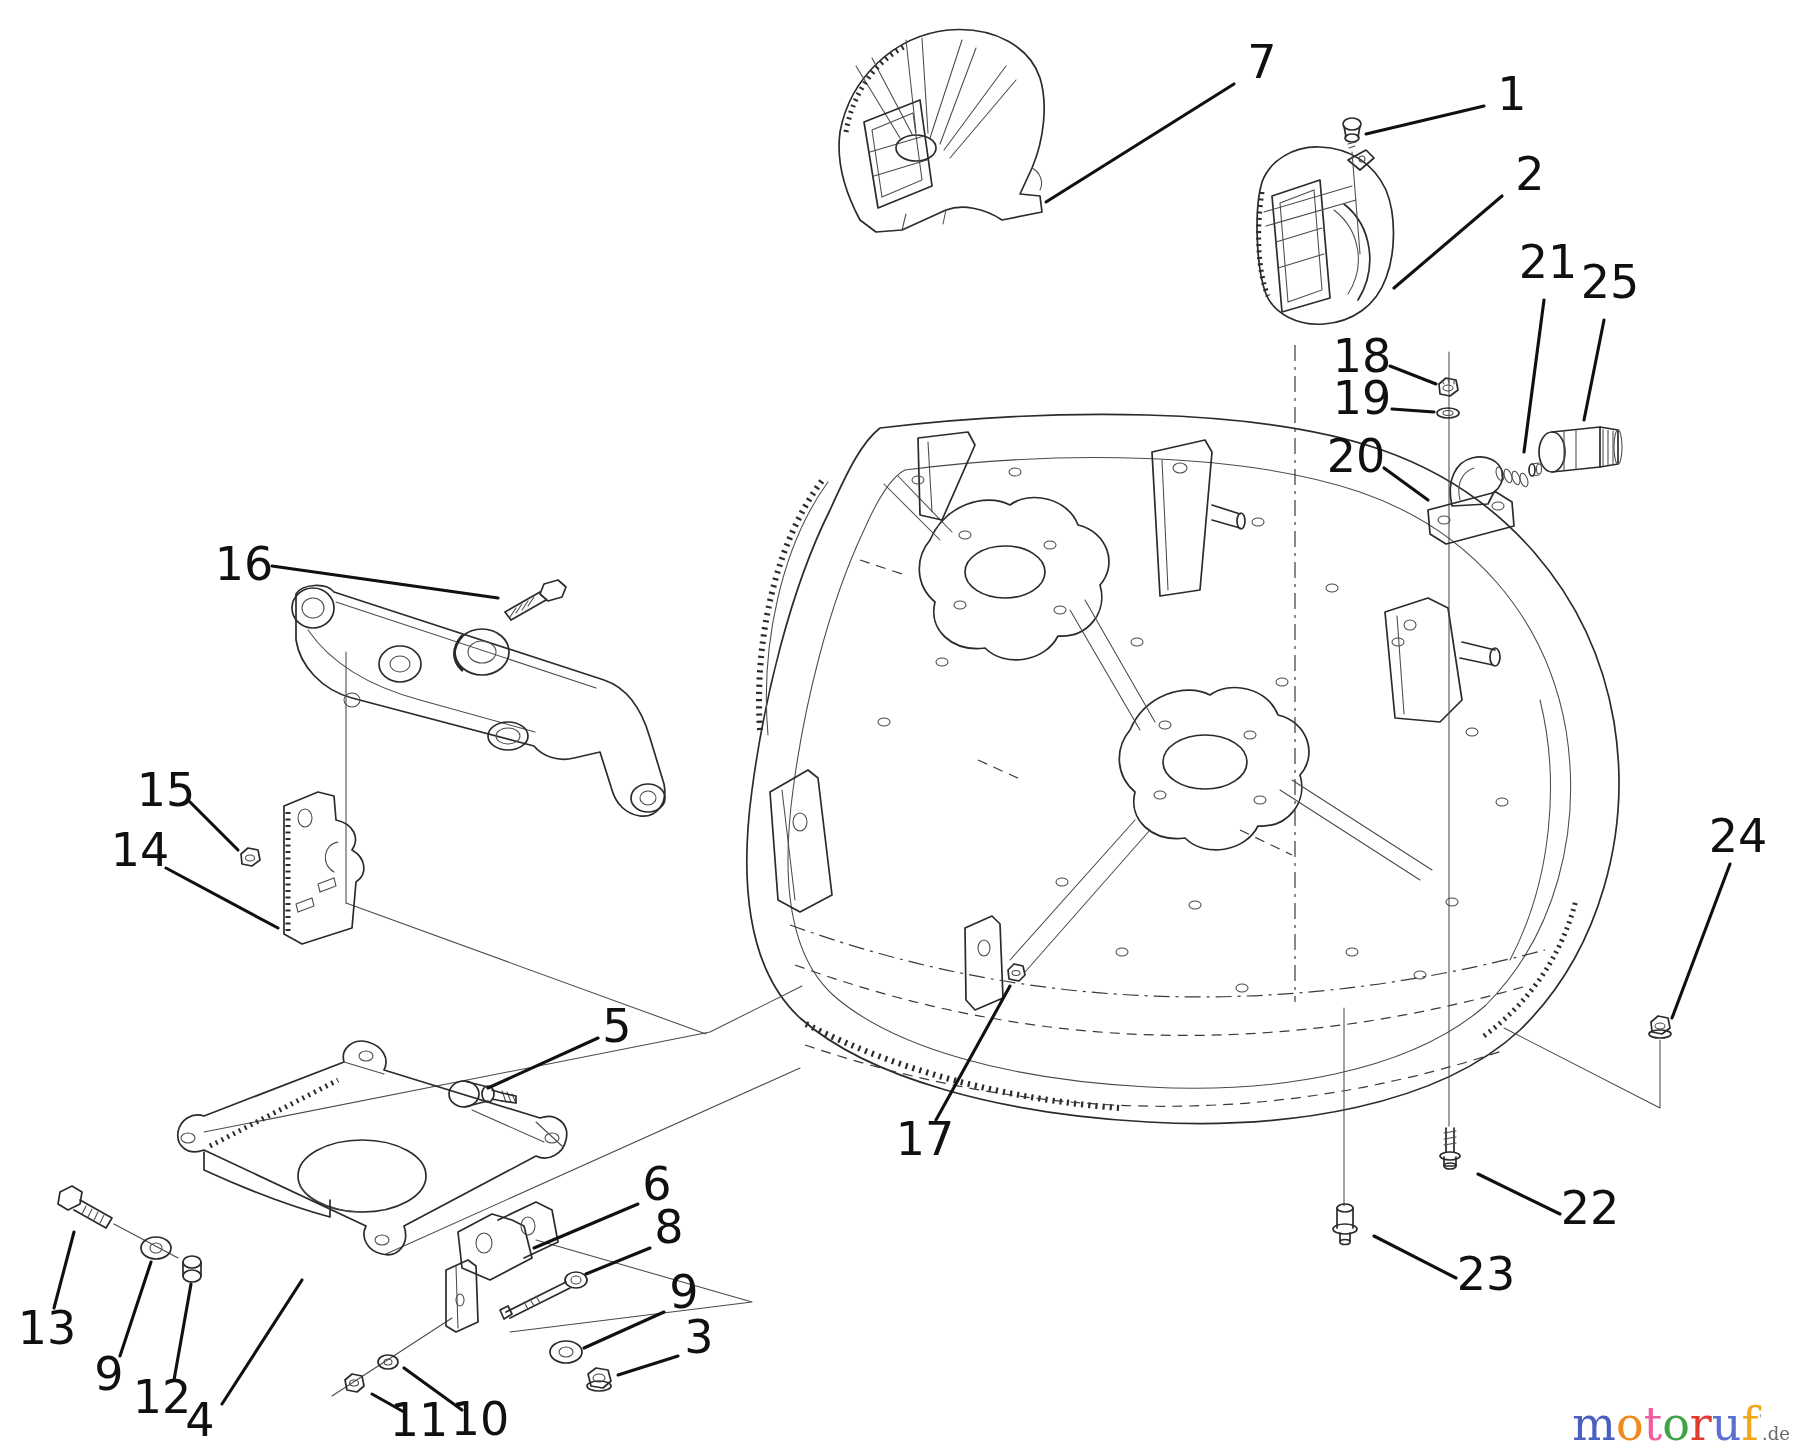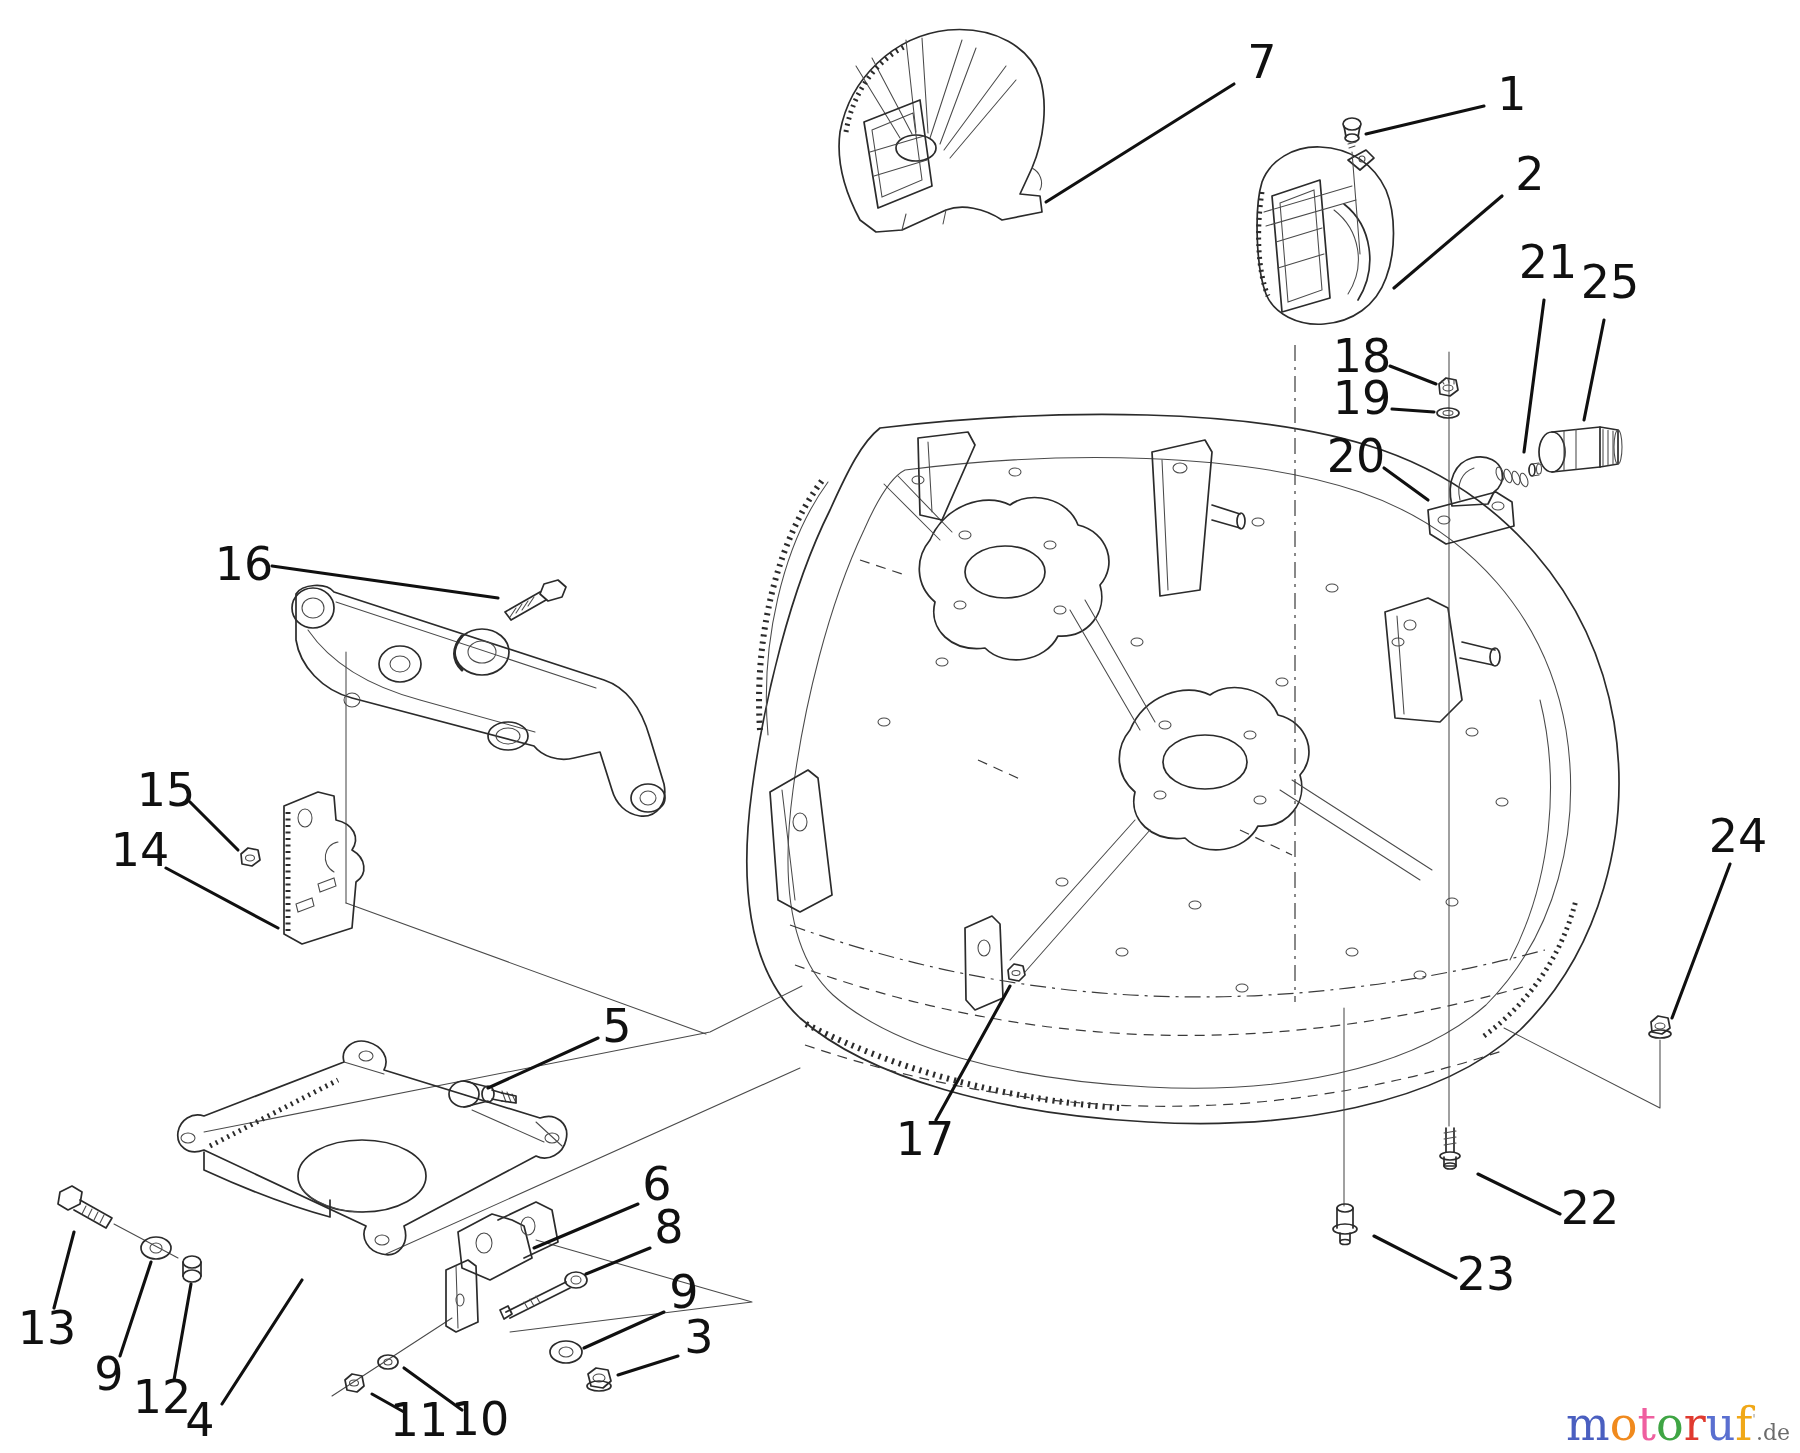--- a/index.html
+++ b/index.html
@@ -13,21 +13,21 @@
   .hatch5{fill:none;stroke:#2b2b2b;stroke-width:5;stroke-dasharray:2 4.5;}
   .dash{fill:none;stroke:#3a3a3a;stroke-width:1.2;stroke-dasharray:10 7;}
   .dd{fill:none;stroke:#3a3a3a;stroke-width:1.2;stroke-dasharray:16 6 3 6;}
   .callout-num{font-family:"DejaVu Sans", sans-serif;font-size:46px;fill:#101010;}
   .leader{stroke:#101010;stroke-width:3.1;stroke-linecap:round;}
   
   .watermark{position:absolute;right:10px;bottom:6px;
              font-family:"DejaVu Serif", serif;font-size:46px;line-height:1;
              user-select:none;white-space:nowrap;}
   .watermark .lt{display:inline-block;}
-  .watermark .suffix{font-size:22px;}
+  .watermark .suffix{font-size:18px;}
   .watermark .mark{font-size:13px;vertical-align:super;color:#999;}
 </style>
 </head>
 <body>
 
 <div class="stage">
   <svg class="art" width="1800" height="1453" viewBox="0 0 1800 1453">
 
     <g>
 

